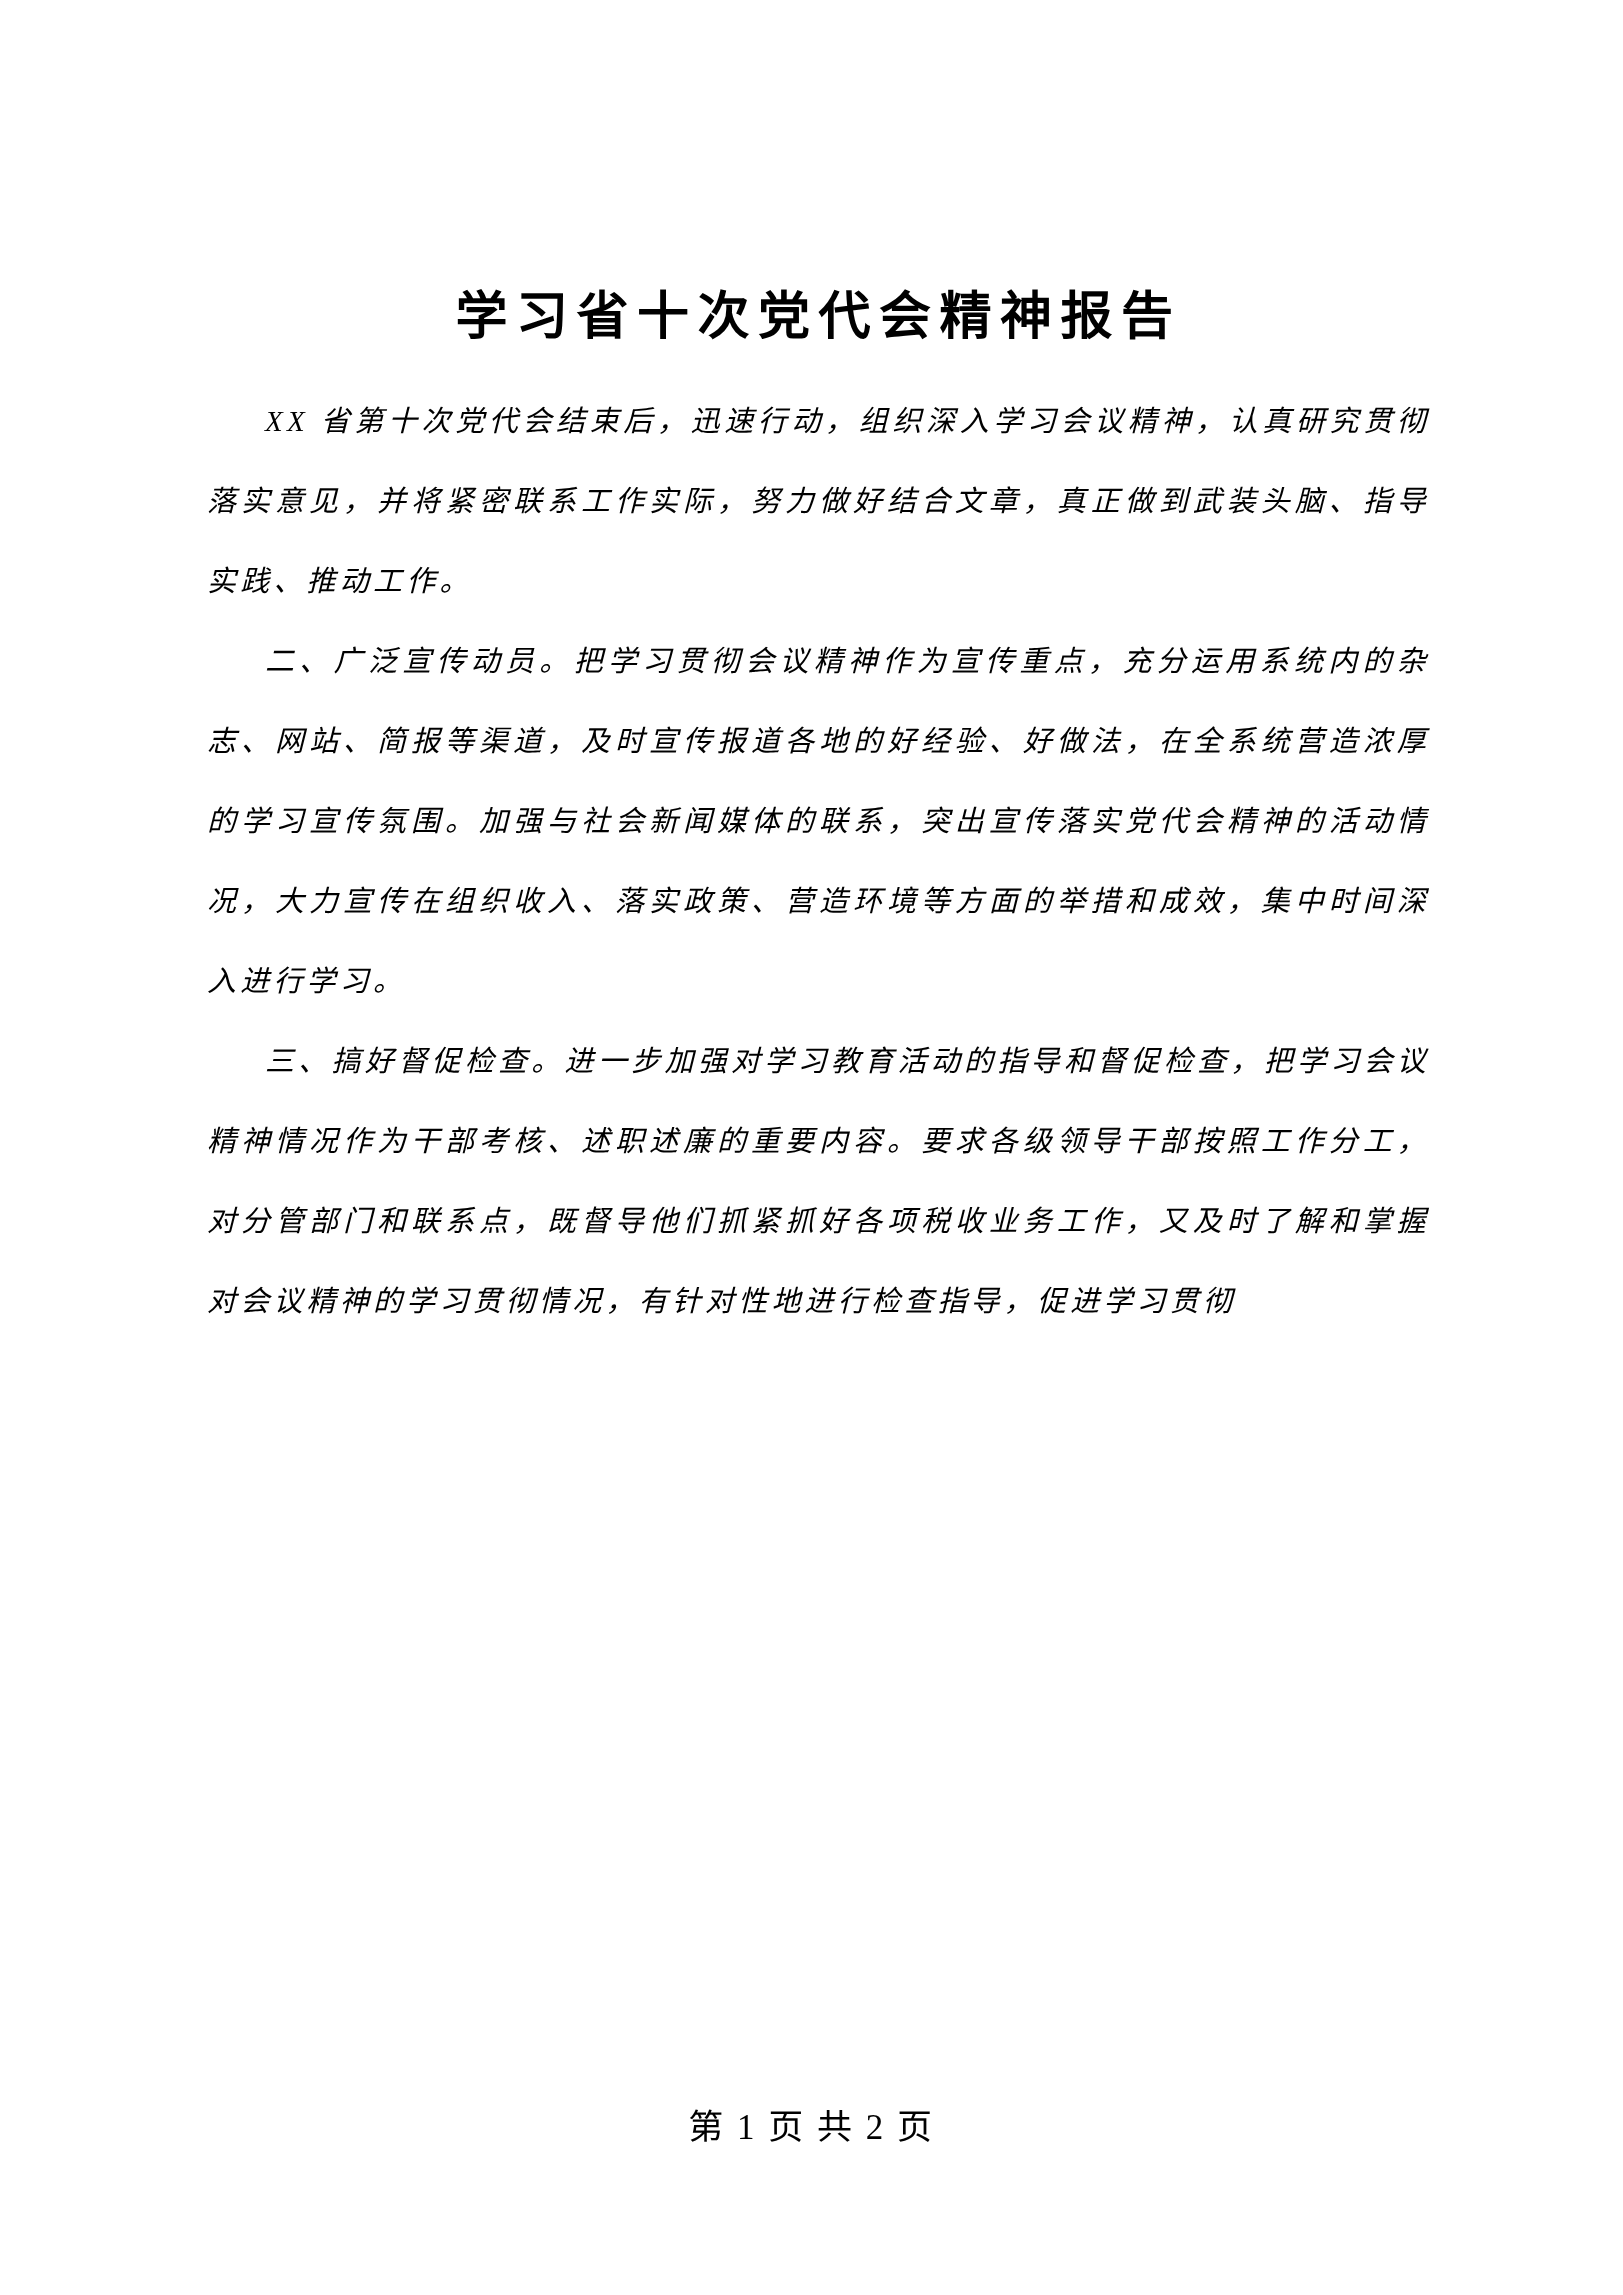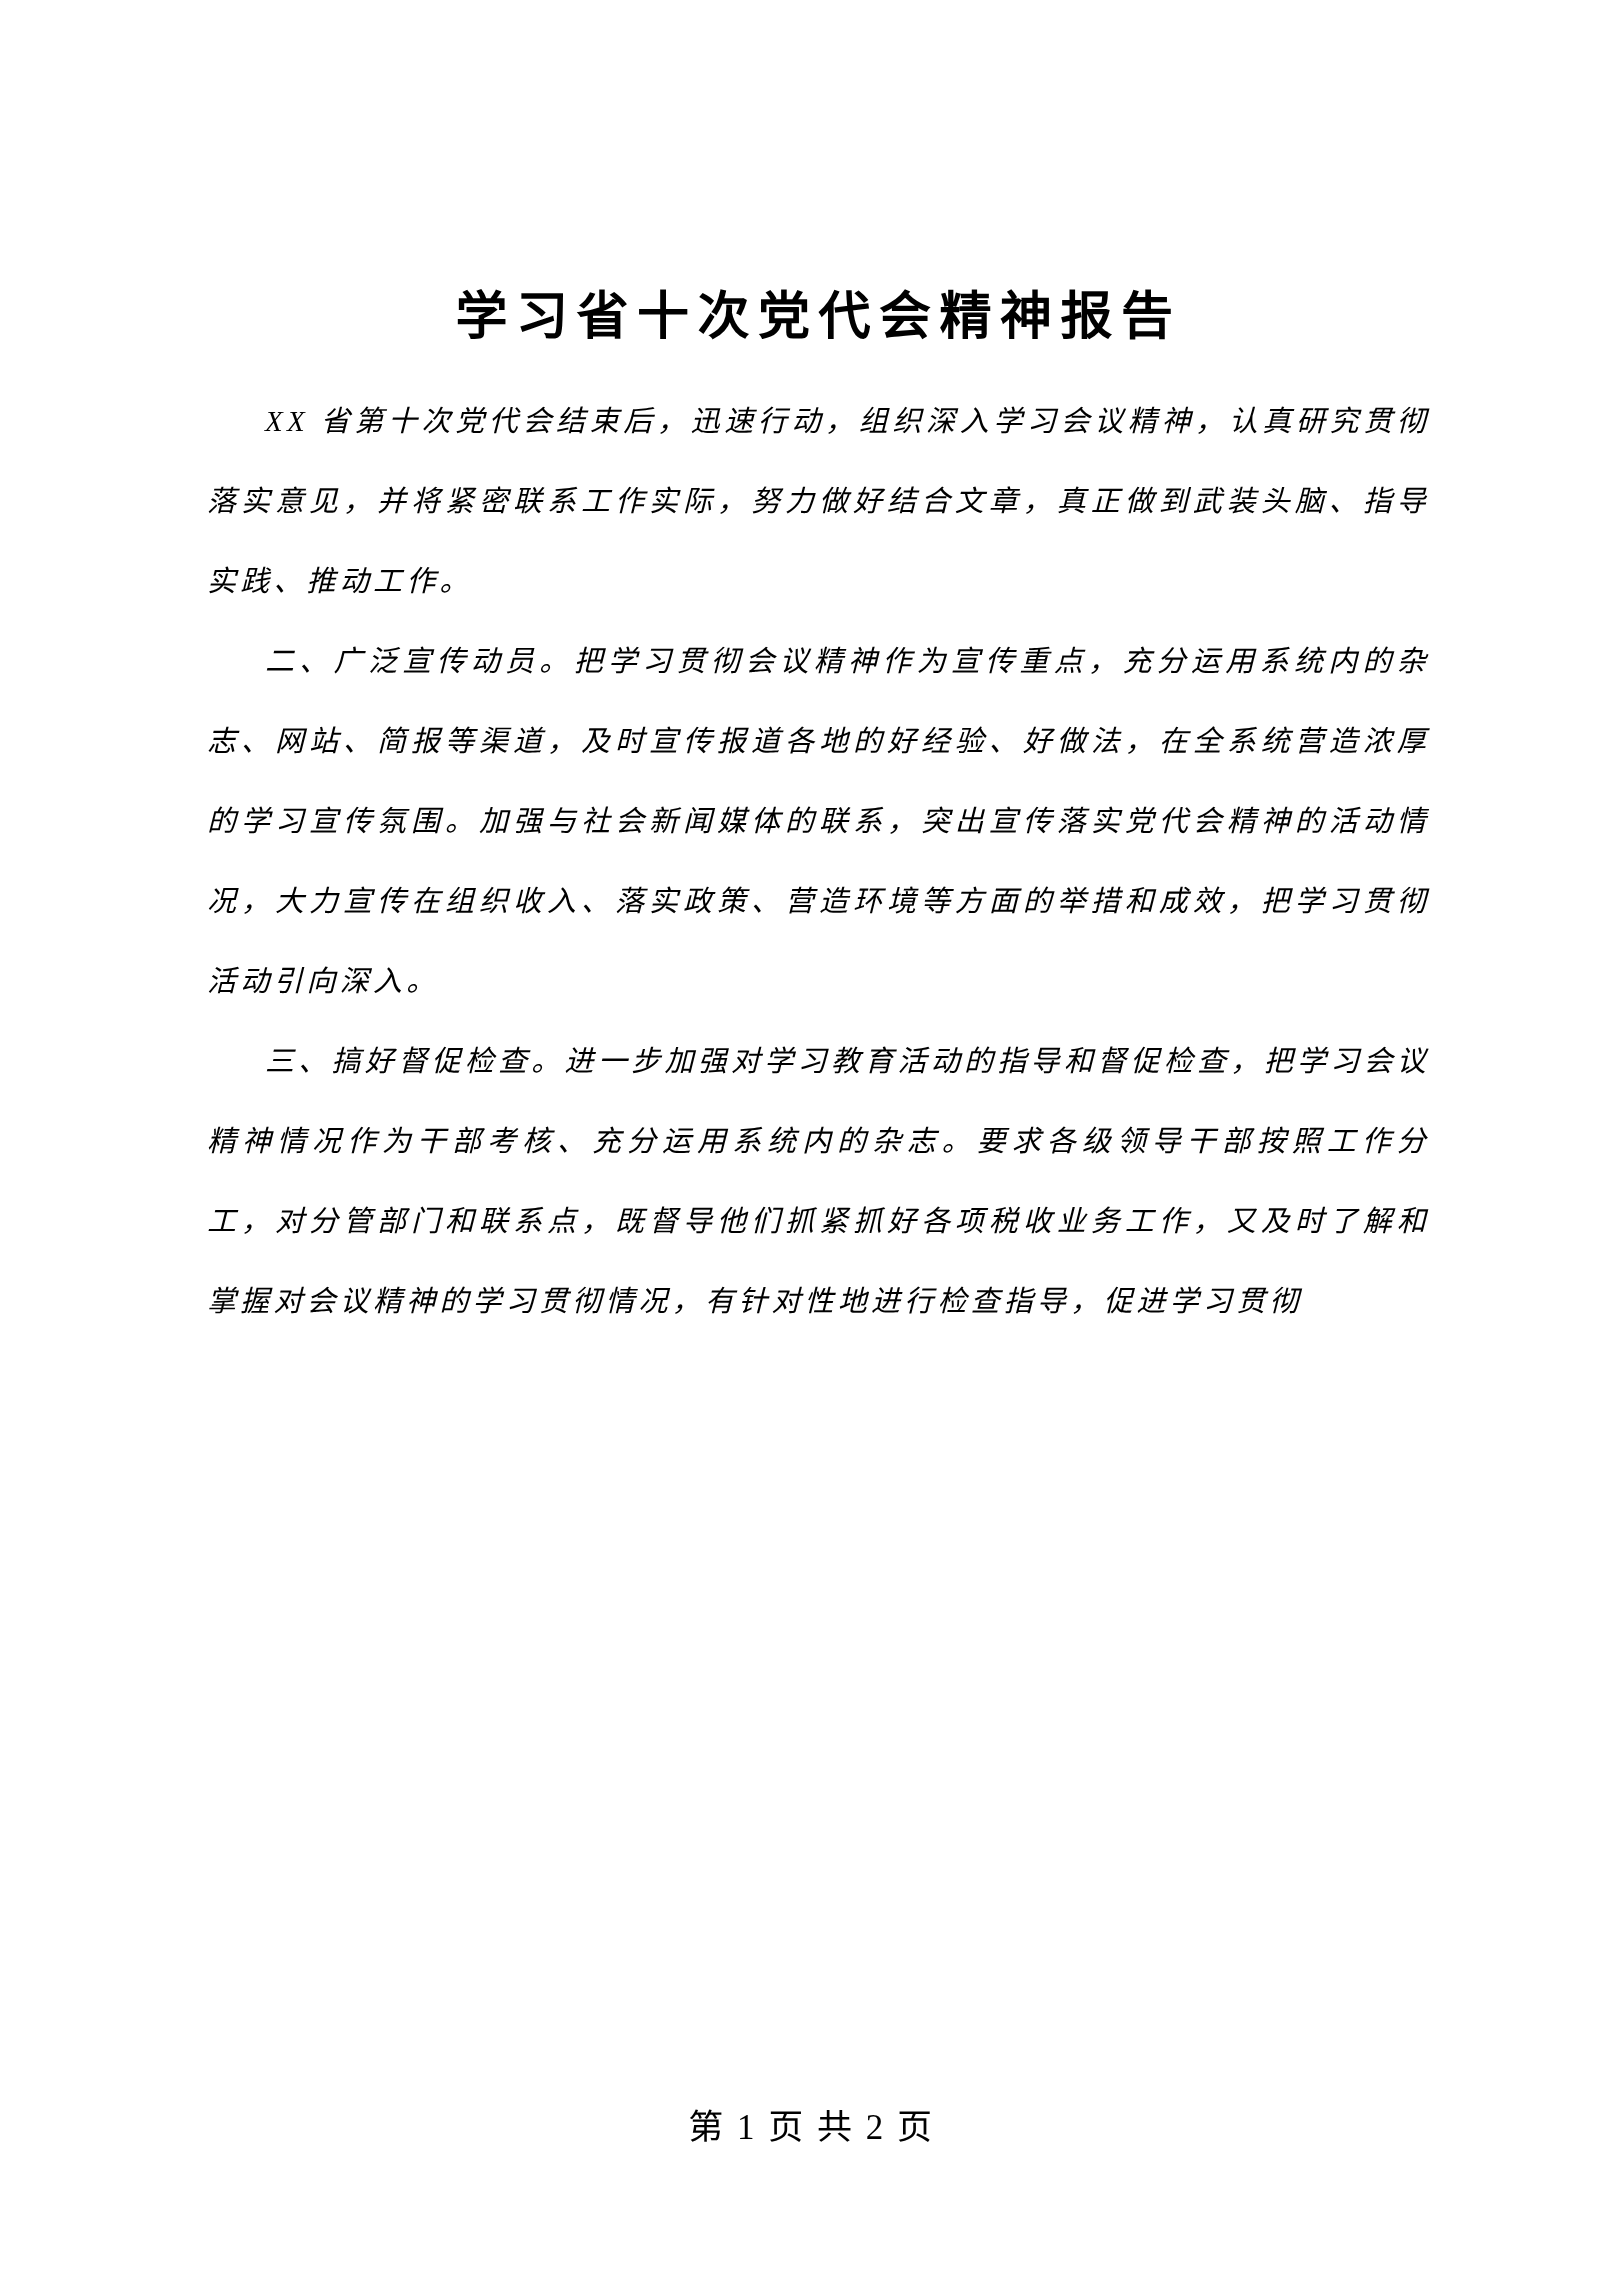--- a/index.html
+++ b/index.html
@@ -58,20 +58,20 @@
 </head>
 <body>
 
 <div class="page">
   <div class="content">
     <h1 class="doc-title">学习省十次党代会精神报告</h1>
 
     <p class="doc-paragraph">XX 省第十次党代会结束后，迅速行动，组织深入学习会议精神，认真研究贯彻落实意见，并将紧密联系工作实际，努力做好结合文章，真正做到武装头脑、指导实践、推动工作。</p>
 
 
-    <p class="doc-paragraph">二、广泛宣传动员。把学习贯彻会议精神作为宣传重点，充分运用系统内的杂志、网站、简报等渠道，及时宣传报道各地的好经验、好做法，在全系统营造浓厚的学习宣传氛围。加强与社会新闻媒体的联系，突出宣传落实党代会精神的活动情况，大力宣传在组织收入、落实政策、营造环境等方面的举措和成效，把学习贯彻活动引向深入。</p>
+    <p class="doc-paragraph">二、广泛宣传动员。把学习贯彻会议精神作为宣传重点，充分运用系统内的杂志、网站、简报等渠道，及时宣传报道各地的好经验、好做法，在全系统营造浓厚的学习宣传氛围。加强与社会新闻媒体的联系，突出宣传落实党代会精神的活动情况，大力宣传在组织收入、落实政策、营造环境等方面的举措和成效，集中时间深入进行学习。</p>
 
-    <p class="doc-paragraph">三、搞好督促检查。进一步加强对学习教育活动的指导和督促检查，把学习会议精神情况作为干部考核、充分运用系统内的杂志。要求各级领导干部按照工作分工，对分管部门和联系点，既督导他们抓紧抓好各项税收业务工作，又及时了解和掌握对会议精神的学习贯彻情况，有针对性地进行检查指导，促进学习贯彻</p>
+    <p class="doc-paragraph">三、搞好督促检查。进一步加强对学习教育活动的指导和督促检查，把学习会议精神情况作为干部考核、述职述廉的重要内容。要求各级领导干部按照工作分工，对分管部门和联系点，既督导他们抓紧抓好各项税收业务工作，又及时了解和掌握对会议精神的学习贯彻情况，有针对性地进行检查指导，促进学习贯彻</p>
   </div>
 
   <div class="doc-footer">第 1 页 共 2 页</div>
 </div>
 
 
 </body></html>

